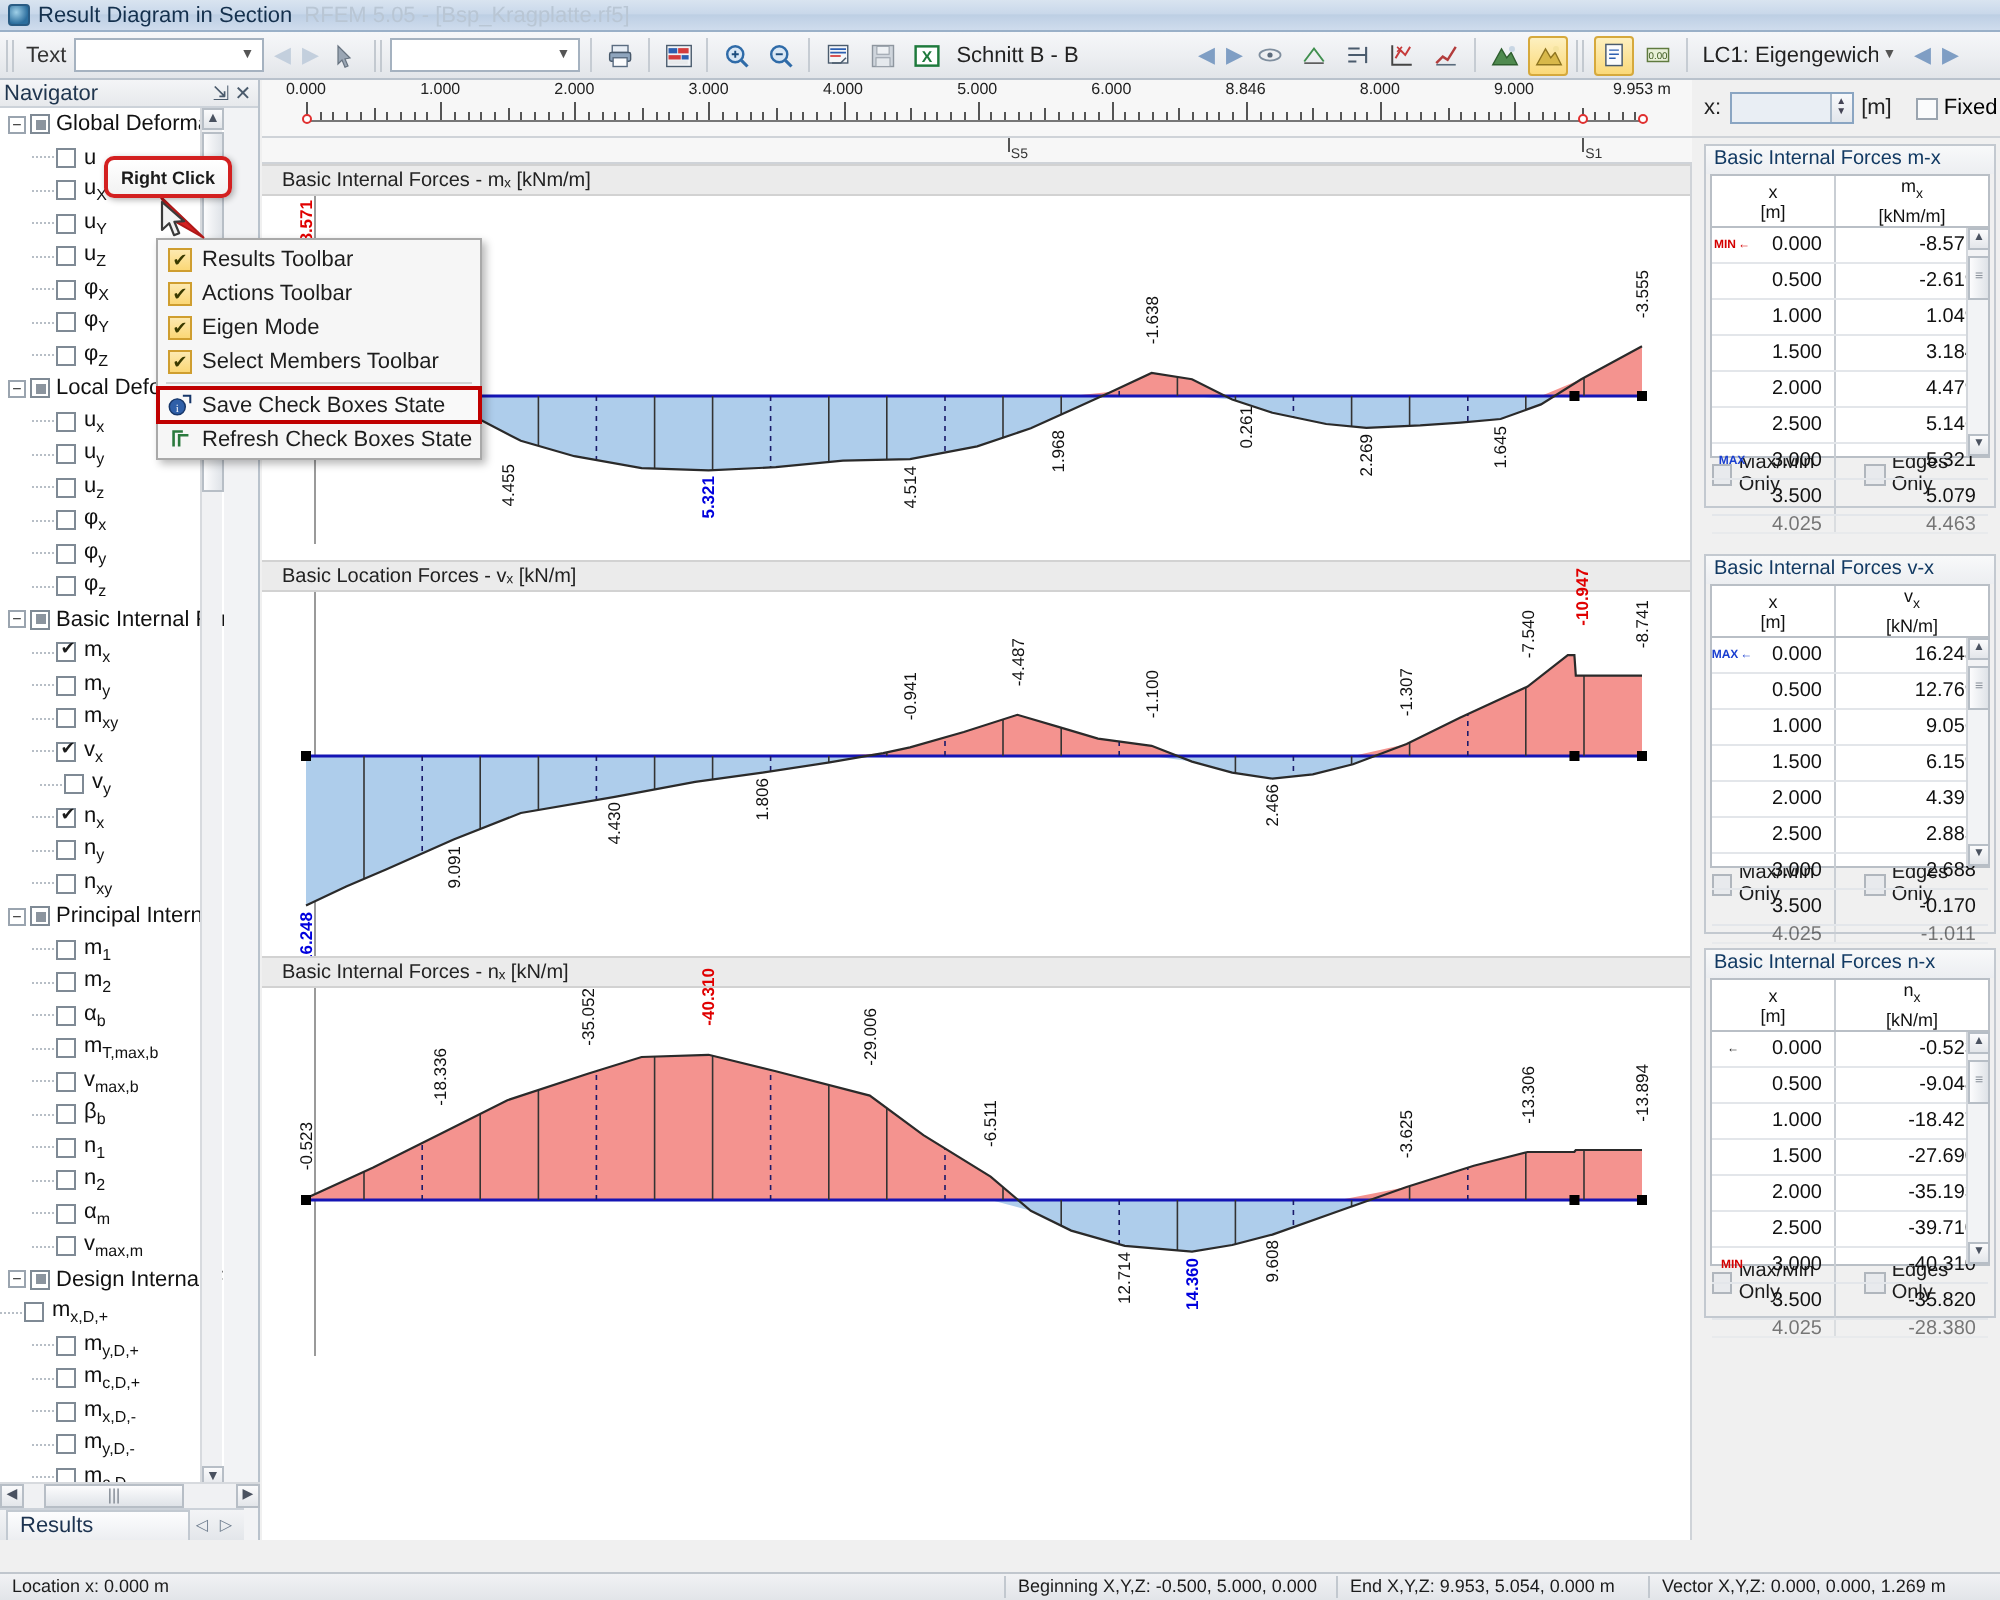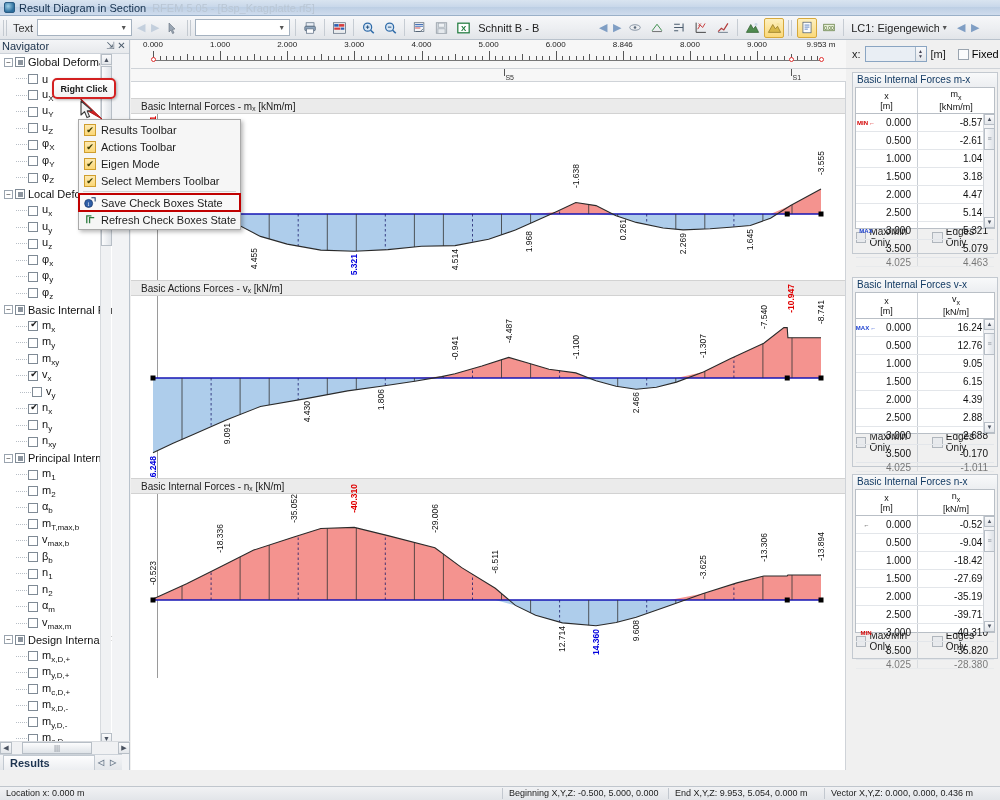--- a/index.html
+++ b/index.html
@@ -53,21 +53,21 @@
   .sep { width:1px; height:17px; background:#c6ccd3; margin:0 3px; }
   .navarrow { color:#7f9ec4; font-size:11px; width:14px; text-align:center; }
   .navarrow.dim { color:#c3cfdd; }
 
   
   .navigator {
     position:absolute; left:0; top:40px; width:130px; height:730px;
     background:#f2f3f5; border-right:1px solid #b9c2cc;
   }
   .nav-head {
-    height:14px; display:flex; align-items:flex-start; padding:0 2px;
+    height:14px; display:flex; align-items:center; padding:0 2px;
     background:linear-gradient(to bottom,#f4f5f7,#e7e9ec);
     border-bottom:1px solid #ccd2d9; font-size:11px; color:#20364f;
   }
   .nav-head .t { flex:1; }
   .nav-head .pin, .nav-head .cl { width:11px; text-align:center; color:#4a5a6b; font-size:10px; }
   .nav-tree {
     position:absolute; left:0; top:14px; width:112px; height:690px;
     background:#fff; overflow:hidden;
   }
   .nrow { height:16.5px; display:flex; align-items:center; white-space:nowrap; font-size:11px; color:#111; }
@@ -111,21 +111,21 @@
   }
   .nav-hscroll .la, .nav-hscroll .ra {
     width:12px; height:12px; background:linear-gradient(to bottom,#fbfbfc,#e3e6ea);
     border:1px solid #b7bec6; font-size:7px; text-align:center; line-height:10px; color:#4a5260; }
   .nav-hscroll .hthumb { flex:none; width:70px; height:12px; margin-left:10px;
     background:linear-gradient(to bottom,#fcfcfd,#dfe3e8); border:1px solid #b7bec6;
     text-align:center; font-size:8px; color:#7b838d; line-height:10px;}
   .nav-tab {
     position:absolute; left:0; bottom:0; width:122px; height:16px;
     background:linear-gradient(to bottom,#f3f4f6,#e3e6ea); border-top:1px solid #ccd2d9;
-    display:flex; align-items:center; padding:0 3px; font-size:11px; color:#1c3350;font-weight:bold;
+    display:flex; align-items:center; padding:0 3px; font-size:11px; color:#1c3350;
   }
   .nav-tab .t { flex:1; background:linear-gradient(to bottom,#fdfdfe,#eceef1);
     border:1px solid #c2c9d1; border-bottom:none; padding:0 6px; height:15px; line-height:14px; }
   .nav-tab .ar { width:12px; text-align:center; color:#6d7c8d; font-size:8px; }
 
   
   .ruler {
     position:absolute; left:131px; top:40px; width:715px; height:29px;
     background:#f7f7f7; border-bottom:1px solid #cfd3d8;
   }
@@ -597,21 +597,21 @@
           <div class="cbox "></div>
           <span class="nlabel">v<sub>max,m</sub></span>
         </div>
         <div class="nrow" style="padding-left:4px">
           <div class="expander">−</div>
           <div class="grpbox">
             <i></i>
           </div>
           <span class="nlabel">Design Internal Fo</span>
         </div>
-        <div class="nrow" style="padding-left:16px">
+        <div class="nrow" style="">
           <div class="dots"></div>
           <div class="cbox "></div>
           <span class="nlabel">m<sub>x,D,+</sub></span>
         </div>
         <div class="nrow" style="padding-left:16px">
           <div class="dots"></div>
           <div class="cbox "></div>
           <span class="nlabel">m<sub>y,D,+</sub></span>
         </div>
         <div class="nrow" style="padding-left:16px">
@@ -786,21 +786,21 @@
         </div>
     </div>
     <div class="unit">[m]</div>
     <div class="fixedbox">
       <div class="cb"></div>
       <span>Fixed</span>
     </div>
   </div>
 
   <div class="canvas" id="canvas">
-      <div class="diagram" style="top:16px;height:190px">
+      <div class="diagram" style="top:0px;height:190px">
         <div class="dhead">Basic Internal Forces - mₓ [kNm/m]</div>
         <div class="dplot" style="height:174px">
           <div class="vline"></div>
           <svg width="715" height="174" style="position:absolute;left:0;top:0">
             <path d="M 22.0 100 L22.0 40.0 L42.1 58.7 L62.3 76.2 L82.4 92.3 L102.5 108.4 L102.5 100 Z" fill="#f4938f" stroke="none"></path>
             <path d="M 82.4 100 L82.4 100.0 L102.5 108.4 L129.4 122.4 L156.2 130.1 L189.8 136.1 L223.3 137.2 L256.9 135.6 L290.5 132.3 L324.0 131.6 L357.6 125.2 L384.4 116.1 L404.6 107.0 L424.7 97.9 L424.7 100 Z" fill="#aecdeb" stroke="none"></path>
             <path d="M 404.6 100 L404.6 100.0 L424.7 97.9 L444.8 88.5 L465.0 91.6 L485.1 101.8 L485.1 100 Z" fill="#f4938f" stroke="none"></path>
             <path d="M 465.0 100 L465.0 100.0 L485.1 101.8 L505.2 108.4 L532.1 114.0 L552.2 115.9 L579.1 114.7 L599.2 113.3 L619.3 111.5 L639.5 104.2 L659.6 91.6 L659.6 100 Z" fill="#aecdeb" stroke="none"></path>
             <path d="M 639.5 100 L639.5 100.0 L659.6 91.6 L690.0 75.1 L690.0 100 Z" fill="#f4938f" stroke="none"></path>
             <line x1="22" y1="100" x2="690" y2="100" stroke="#1414b4" stroke-width="1.6"></line>
@@ -837,21 +837,21 @@
           <div class="vlabel" style="left:319.0px;top:134.6px">4.514</div>
           <div class="vlabel" style="left:392.8px;top:116.8px">1.968</div>
           <div class="vlabel" style="left:439.8px;top:50.3px">-1.638</div>
           <div class="vlabel" style="left:486.8px;top:104.8px">0.261</div>
           <div class="vlabel" style="left:547.2px;top:118.9px">2.269</div>
           <div class="vlabel" style="left:614.3px;top:114.5px">1.645</div>
           <div class="vlabel" style="left:685.0px;top:36.9px">-3.555</div>
         </div>
       </div>
       <div class="diagram" style="top:198px;height:198px">
-        <div class="dhead">Basic Actions Forces - vₓ [kN/m]</div>
+        <div class="dhead">Basic Location Forces - vₓ [kN/m]</div>
         <div class="dplot" style="height:182px">
           <div class="vline"></div>
           <svg width="715" height="182" style="position:absolute;left:0;top:0">
             <path d="M 22.0 82 L22.0 156.7 L42.1 147.3 L62.3 138.6 L95.8 123.8 L129.4 110.5 L176.4 102.4 L216.6 94.9 L250.2 90.3 L283.8 85.2 L310.6 80.6 L310.6 82 Z" fill="#aecdeb" stroke="none"></path>
             <path d="M 283.8 82 L283.8 82.0 L310.6 80.6 L324.0 77.7 L350.9 70.0 L377.7 61.4 L397.8 67.3 L418.0 73.3 L444.8 76.9 L465.0 84.8 L465.0 82 Z" fill="#f4938f" stroke="none"></path>
             <path d="M 444.8 82 L444.8 82.0 L465.0 84.8 L485.1 90.3 L505.2 93.3 L525.4 91.2 L545.5 86.1 L572.3 76.0 L572.3 82 Z" fill="#aecdeb" stroke="none"></path>
             <path d="M 545.5 82 L545.5 82.0 L572.3 76.0 L599.2 62.7 L632.8 47.3 L652.9 31.6 L656.2 31.6 L656.9 41.8 L690.0 41.8 L690.0 82 Z" fill="#f4938f" stroke="none"></path>
             <line x1="22" y1="82" x2="690" y2="82" stroke="#1414b4" stroke-width="1.6"></line>
             <line x1="51.0" y1="82" x2="51.0" y2="143.5" stroke="#333" stroke-width=".8"></line>
             <line x1="80.1" y1="82" x2="80.1" y2="130.7" stroke-dasharray="2.5 2.5" stroke="#1a1a6a" stroke-width=".8"></line>
@@ -1233,16 +1233,16 @@
       </div>
     </div>
 
   <div class="statusbar">
     <div class="cell" style="flex:1">Location x: 0.000 m</div>
     <div class="sepv"></div>
     <div class="cell" style="width:165px">Beginning X,Y,Z:  -0.500, 5.000, 0.000 m</div>
     <div class="sepv"></div>
     <div class="cell" style="width:155px">End X,Y,Z:  9.953, 5.054, 0.000 m</div>
     <div class="sepv"></div>
-    <div class="cell" style="width:175px">Vector X,Y,Z:  0.000, 0.000, 0.436 m</div>
+    <div class="cell" style="width:175px">Vector X,Y,Z:  0.000, 0.000, 1.269 m</div>
   </div>
 
 </div>
 
 </body></html>

